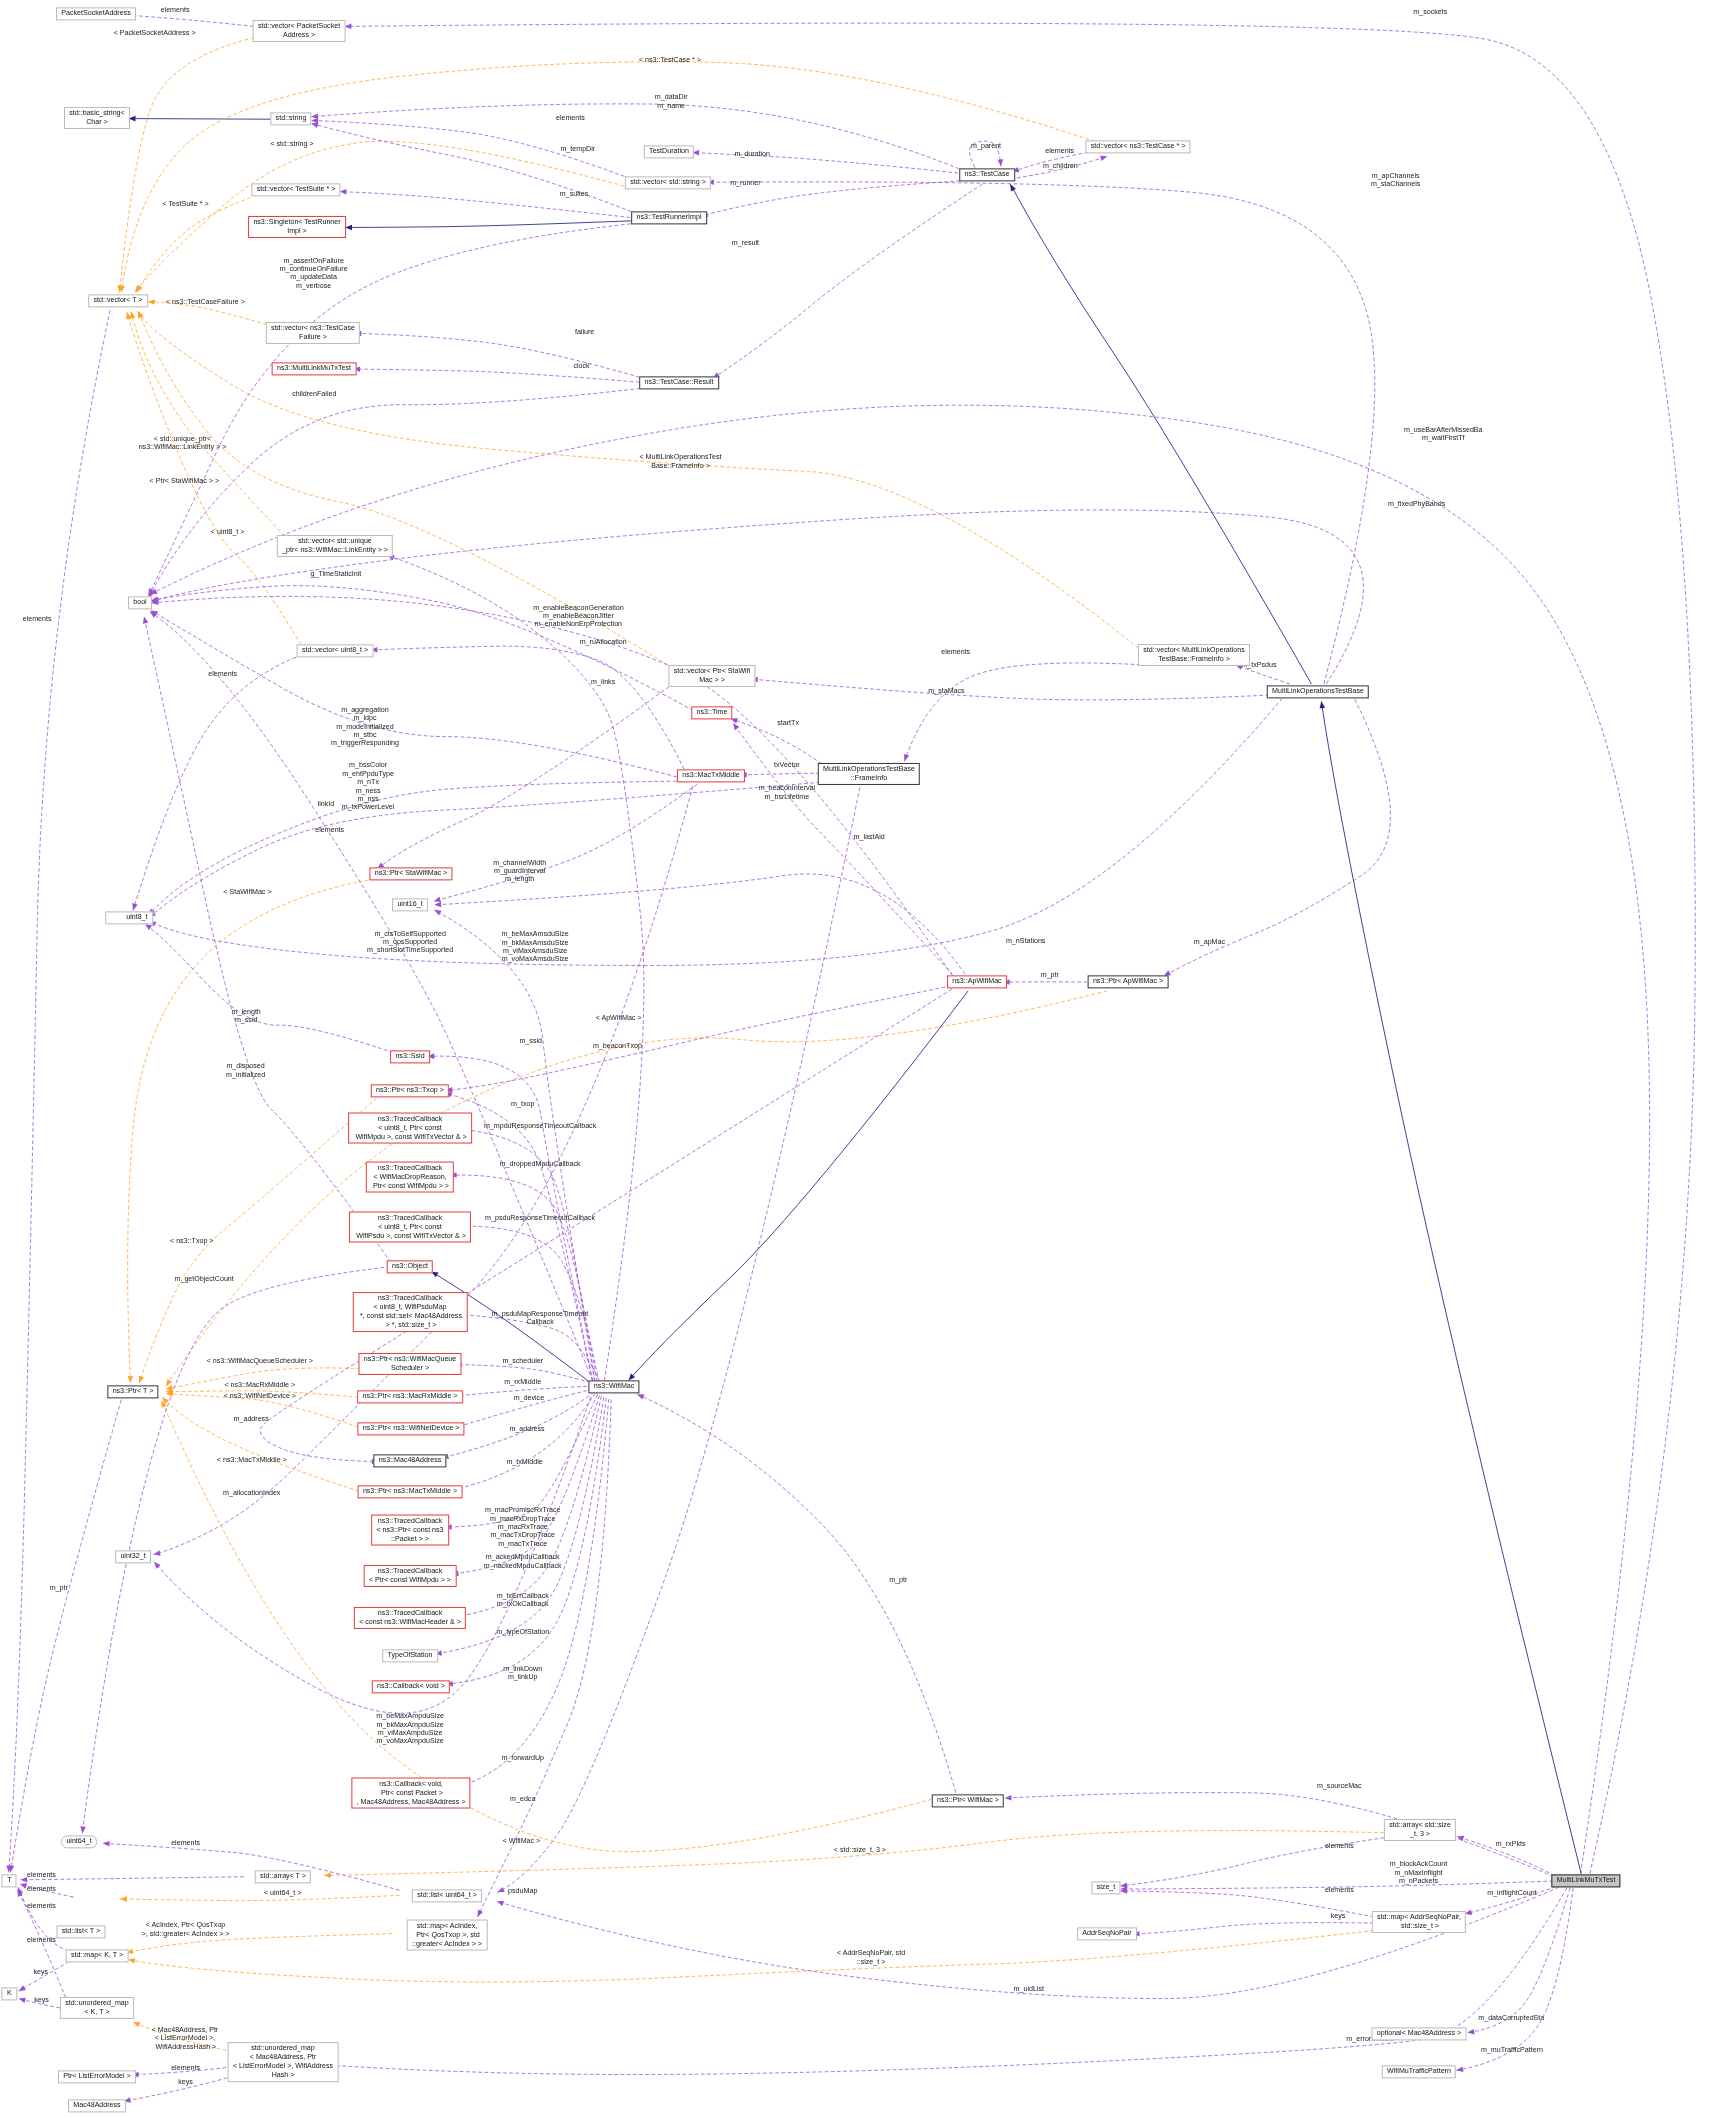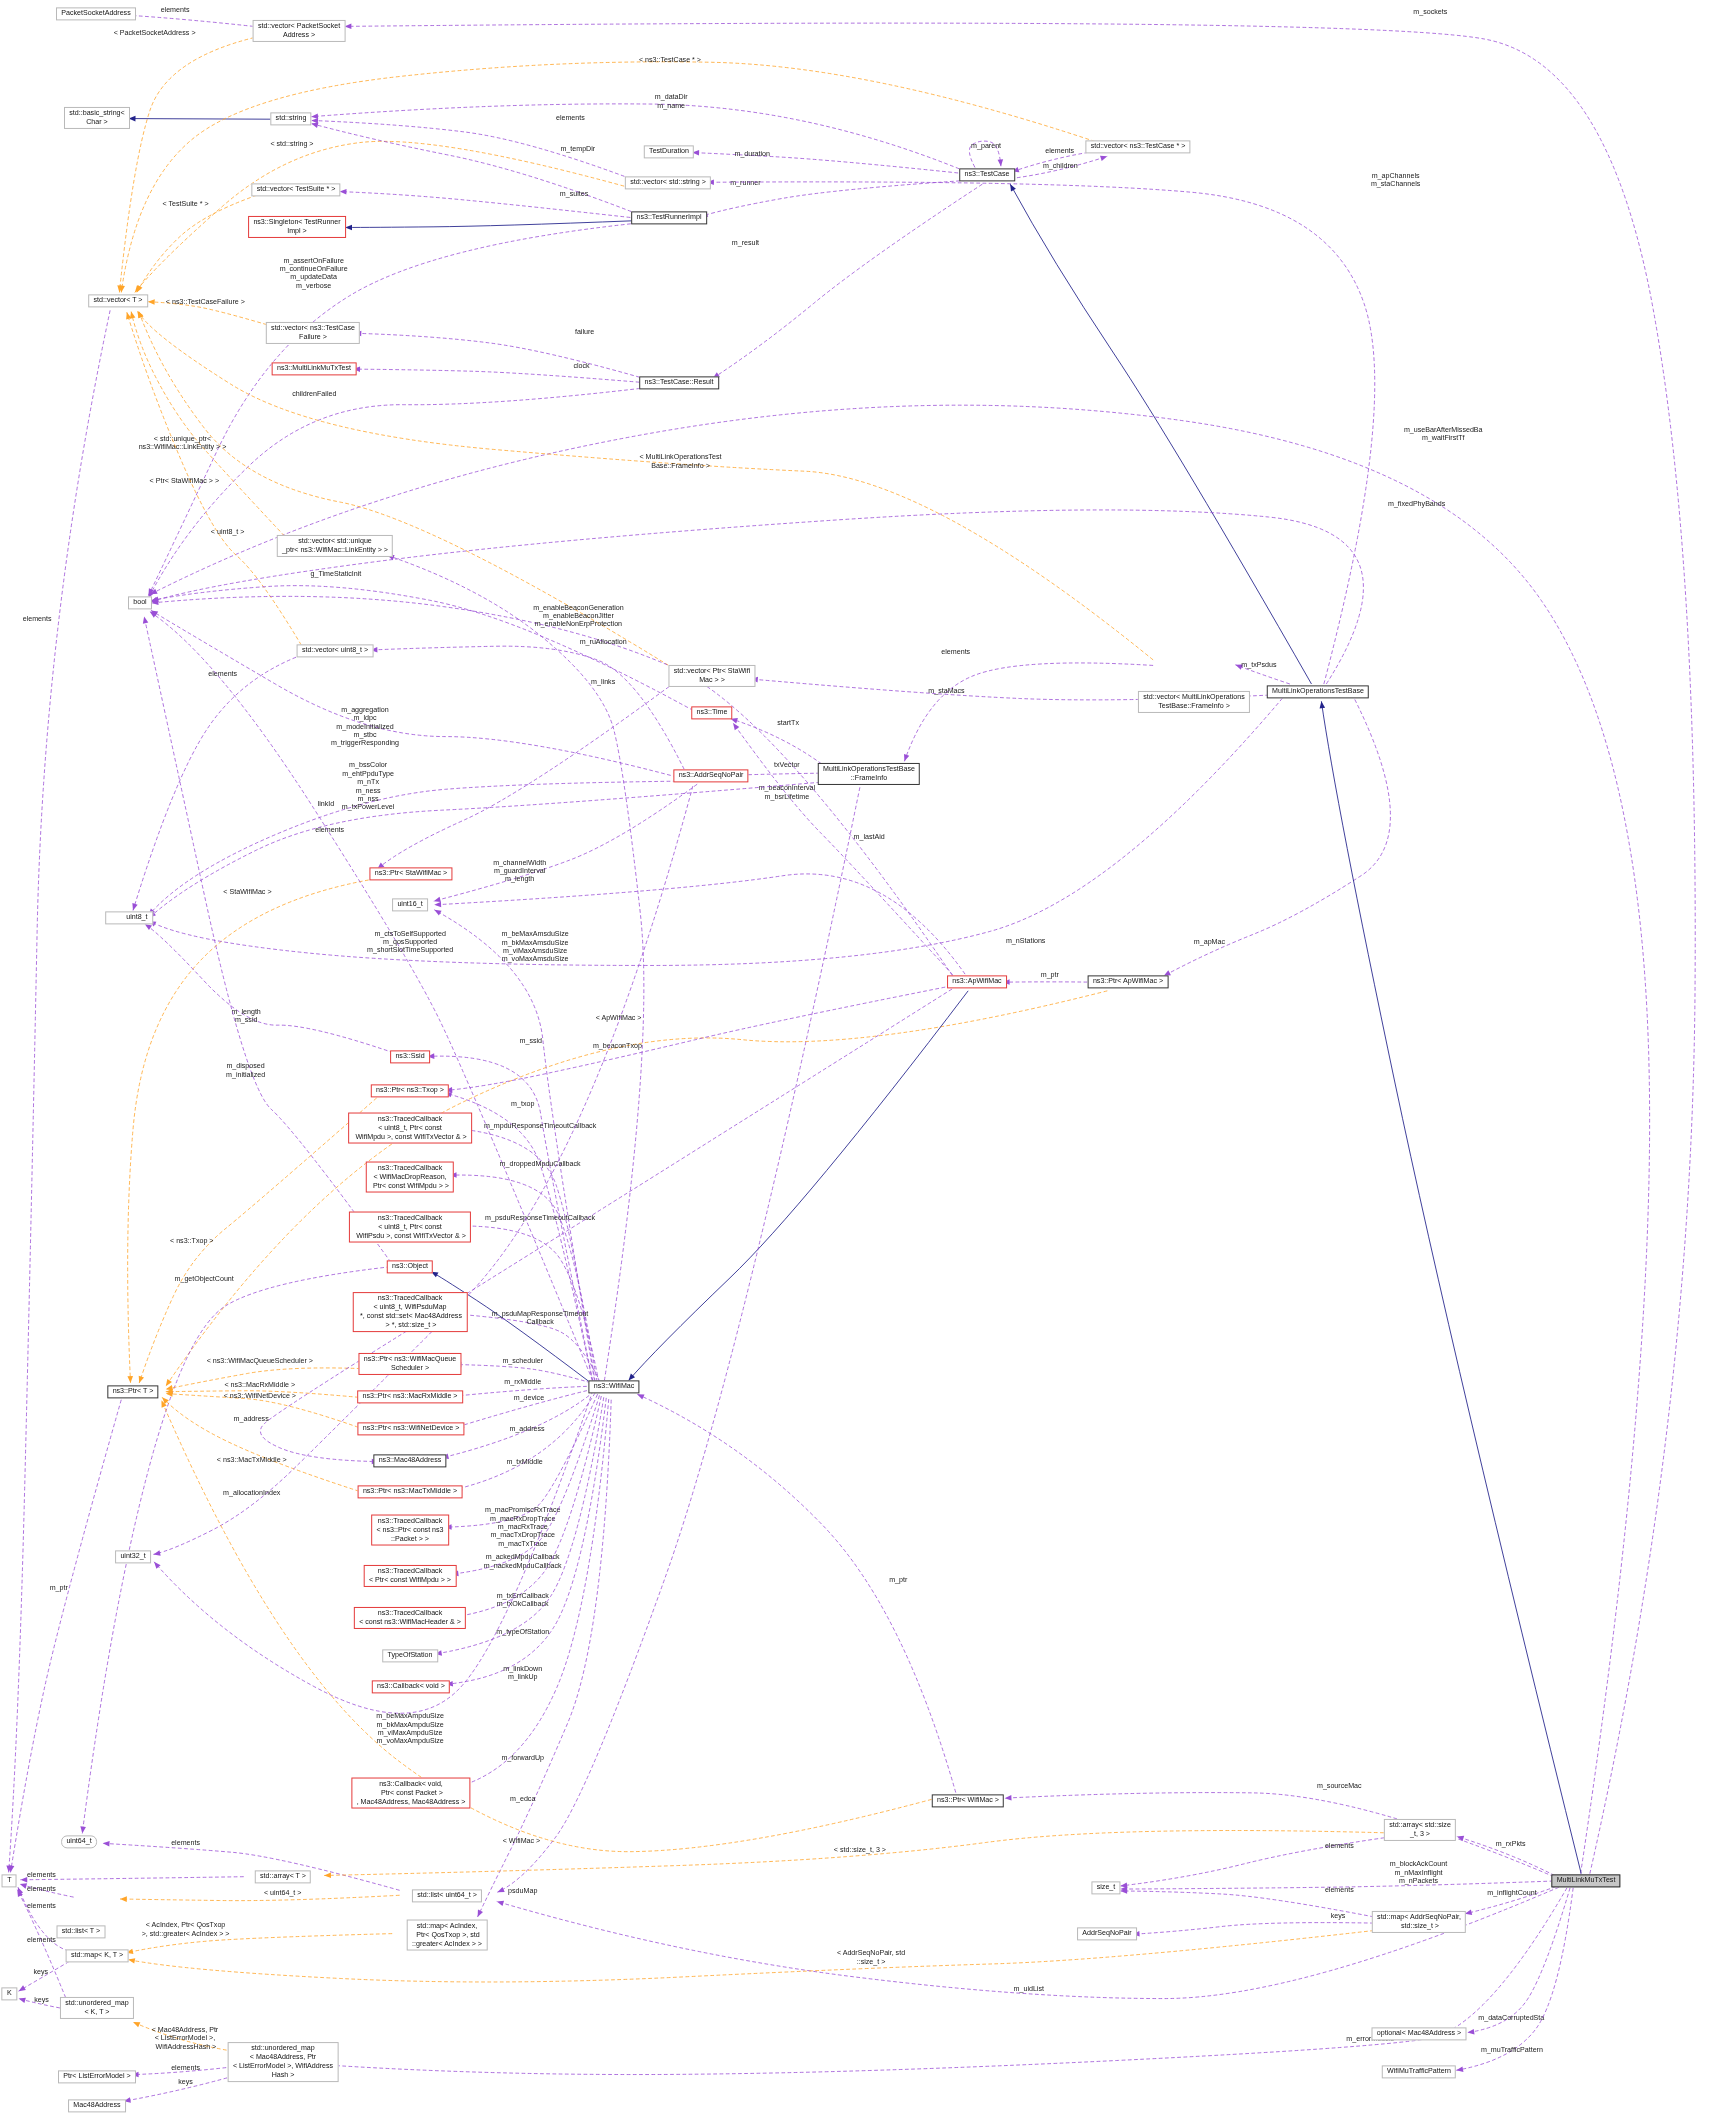--- a/index.html
+++ b/index.html
@@ -389,24 +389,24 @@
 Failure &gt;</div>
       <div class="node red" style="left: 314px; top: 369px;">ns3::MultiLinkMuTxTest</div>
       <div class="node strong" style="left: 679px; top: 383px;">ns3::TestCase::Result</div>
       <div class="node" style="left: 335px; top: 546px;">std::vector&lt; std::unique
 _ptr&lt; ns3::WifiMac::LinkEntity &gt; &gt;</div>
       <div class="node" style="left: 140px; top: 603px;">bool</div>
       <div class="node" style="left: 335px; top: 651px;">std::vector&lt; uint8_t &gt;</div>
       <div class="node" style="left: 712px; top: 676px;">std::vector&lt; Ptr&lt; StaWifi
 Mac &gt; &gt;</div>
       <div class="node red" style="left: 712px; top: 713px;">ns3::Time</div>
-      <div class="node red" style="left: 711px; top: 776px;">ns3::AddrSeqNoPair</div>
+      <div class="node red" style="left: 711px; top: 776px;">ns3::MacTxMiddle</div>
       <div class="node strong" style="left: 869px; top: 774px;">MultiLinkOperationsTestBase
 ::FrameInfo</div>
-      <div class="node" style="left: 1194px; top: 655px; margin-top: 47px;">std::vector&lt; MultiLinkOperations
+      <div class="node" style="left: 1194px; top: 655px;">std::vector&lt; MultiLinkOperations
 TestBase::FrameInfo &gt;</div>
       <div class="node strong" style="left: 1318px; top: 692px;">MultiLinkOperationsTestBase</div>
       <div class="node red" style="left: 411px; top: 874px;">ns3::Ptr&lt; StaWifiMac &gt;</div>
       <div class="node" style="left: 410px; top: 905px;">uint16_t</div>
       <div class="node" style="left: 129px; top: 918px; padding-left: 20px;">uint8_t</div>
       <div class="node red" style="left: 977px; top: 982px;">ns3::ApWifiMac</div>
       <div class="node strong" style="left: 1128px; top: 982px;">ns3::Ptr&lt; ApWifiMac &gt;</div>
       <div class="node red" style="left: 410px; top: 1057px;">ns3::Ssid</div>
       <div class="node red" style="left: 410px; top: 1091px;">ns3::Ptr&lt; ns3::Txop &gt;</div>
       <div class="node red" style="left: 410px; top: 1128px;">ns3::TracedCallback

